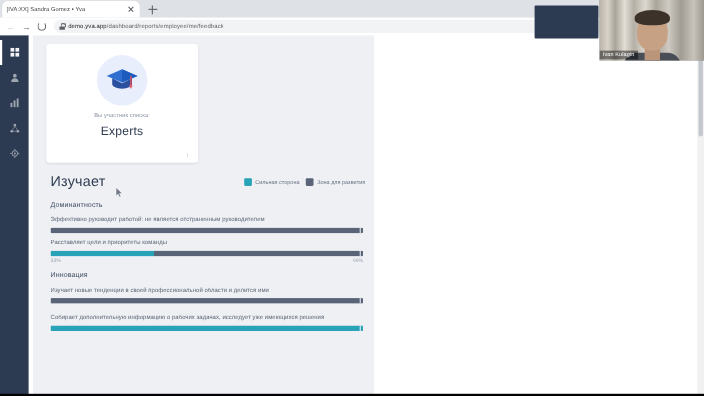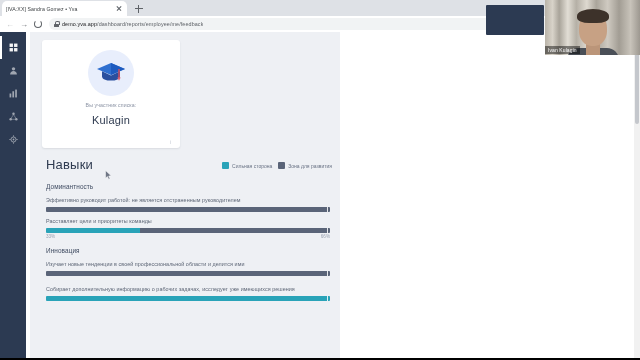--- a/index.html
+++ b/index.html
@@ -426,28 +426,28 @@
             <svg width="30" height="24" viewBox="0 0 30 24">
               <path d="M15 2 L29 8 L15 14 L1 8 Z" fill="#2f6fd0"></path>
               <path d="M15 2 L29 8 L15 14 Z" fill="#1e5bbf"></path>
               <path d="M6 10.2 v5.2 c0 2.4 4 4.2 9 4.2 s9 -1.8 9 -4.2 v-5.2 L15 14.6 Z" fill="#2a4f9e"></path>
               <rect x="22.3" y="8" width="1.4" height="9" fill="#d94f5c"></rect>
               <path d="M21.3 16.6 h3.4 l-1.7 3.2 z" fill="#e0646f"></path>
             </svg>
           </div>
         </div>
         <div class="member-label">Вы участник списка:</div>
-        <div class="experts-name">Kulagin</div>
+        <div class="experts-name">Experts</div>
         <div class="card-info">i</div>
       </div>
 
       <div class="skills">
 
         <div class="skills-head">
-          <div class="skills-title">Навыки</div>
+          <div class="skills-title">Изучает</div>
           <div class="legend">
             <div class="legend-item">
               <span class="legend-swatch" style="background:#29a3b8;"></span>
               <span class="legend-label">Сильная сторона</span>
             </div>
             <div class="legend-item">
               <span class="legend-swatch" style="background:#5a6478;"></span>
               <span class="legend-label">Зона для развития</span>
             </div>
           </div>

